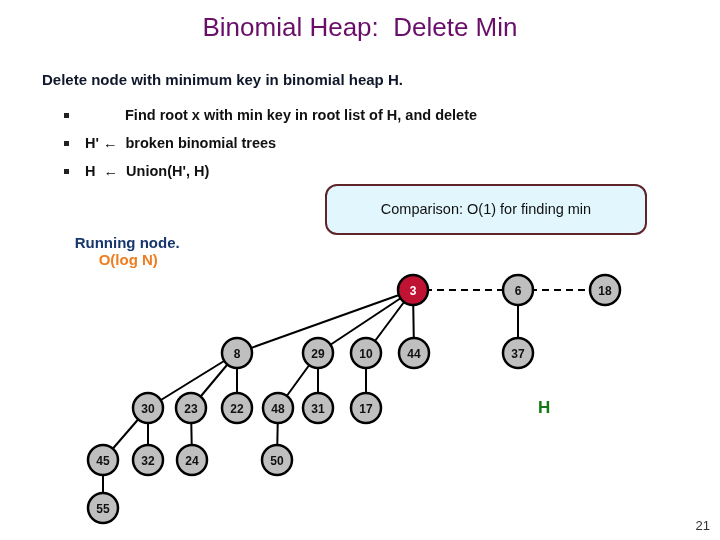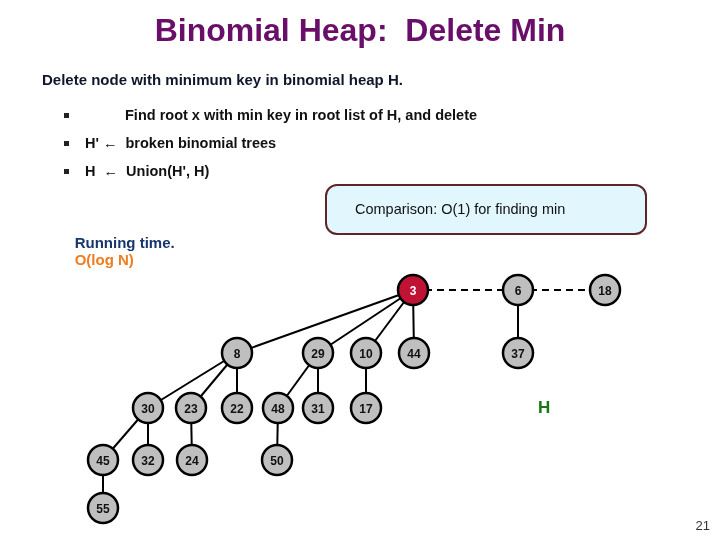--- a/index.html
+++ b/index.html
@@ -9,22 +9,22 @@
     background: #ffffff;
     position: relative;
     overflow: hidden;
   }
   .slide { position: absolute; inset: 0; background: #ffffff; }
 
   .title {
     position: absolute;
     top: 12px; left: 0; right: 0;
     text-align: center;
-    font-size: 32px;
-    font-weight: bold;
+    font-size: 26px;
+    font-weight: normal;
     color: #690f69;
     white-space: pre-wrap;
   }
 
   .heading {
     position: absolute;
     top: 71px; left: 42px;
     font-size: 15px;
     font-weight: bold;
     color: #0f172a;
@@ -53,35 +53,34 @@
   .b3 { top: 163px; }
 
   .running {
     position: absolute;
     top: 217px; left: 58px;
     font-size: 15px;
     font-weight: bold;
     white-space: pre-wrap;
   }
   .running .rt-label { color: #17366d; }
-  .running .rt-value { color: #ef7d1e; margin-left: 0; }
+  .running .rt-value { color: #ef7d1e; margin-left: 24px; }
 
   .note-box {
     position: absolute;
     left: 325px; top: 184px;
     width: 322px; height: 51px;
     background: #e1f6fd;
     border: 2px solid #5e2429;
     border-radius: 12px;
     display: flex;
     flex-direction: column;
     justify-content: center;
-    align-items: flex-start;
+    align-items: center;
     text-align: center;
-    padding-left: 28px;
   }
   .note-box .note-line {
     font-size: 14.5px;
     color: #111111;
     line-height: 1.25;
   }
 
   .tree-svg {
     position: absolute;
     left: 0; top: 0;
@@ -124,21 +123,21 @@
   <div class="bullet-row b2">
     <span class="marker"></span>
     <span class="btext">H' ←  broken binomial trees</span>
   </div>
   <div class="bullet-row b3">
     <span class="marker"></span>
     <span class="btext">H  ←  Union(H', H)</span>
   </div>
 
   <div class="running">
-    <span class="rt-label">Running time.</span>
+    <span class="rt-label">Running node.</span>
     <span class="rt-value">O(log N)</span>
   </div>
 
   <div class="note-box">
     <div class="note-line">Comparison: O(1) for finding min</div>
   </div>
 
   <svg class="tree-svg" viewBox="0 0 720 540">
       <line x1="413" y1="290" x2="237" y2="353" stroke="#000000" stroke-width="2"></line>
       <line x1="413" y1="290" x2="318" y2="353" stroke="#000000" stroke-width="2"></line>

